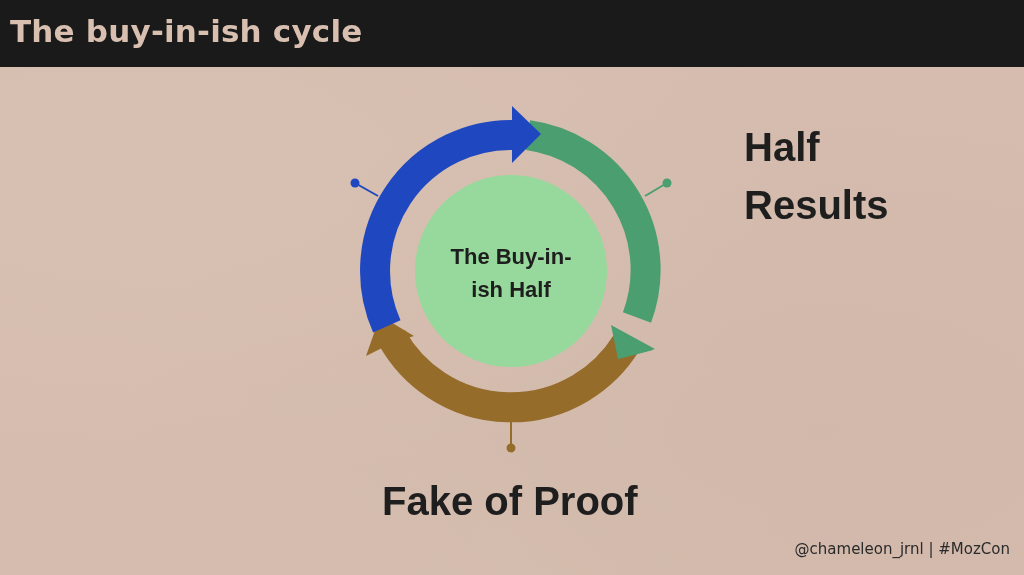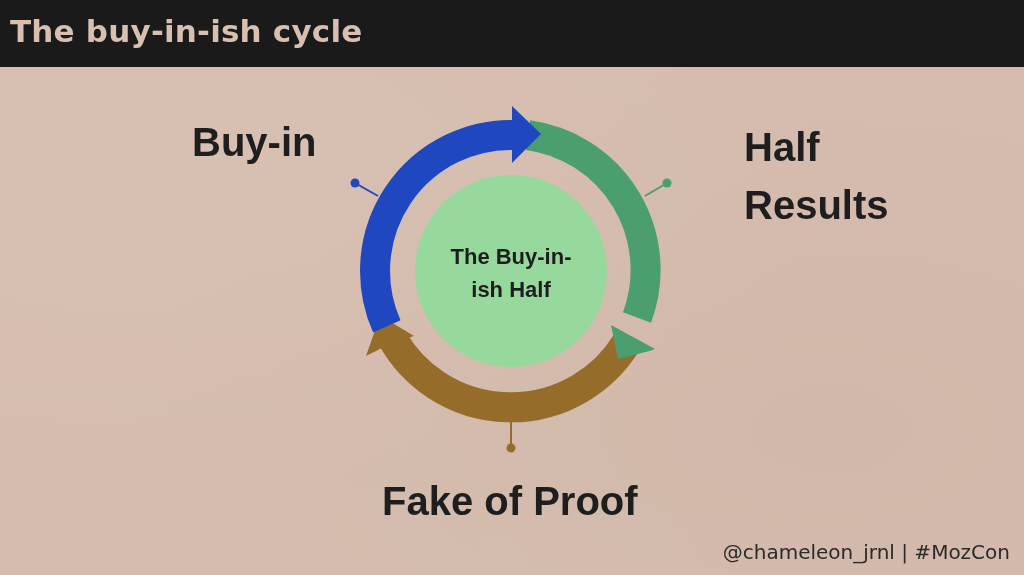--- a/index.html
+++ b/index.html
@@ -34,21 +34,21 @@
   .label-fake { left: 192px; top: 113px; }
   .label-half { left: 712px; top: 118px; margin-left: 32px; }
   .label-lack { left: 382px; top: 472px; }
   .center-text {
     position: absolute; left: 430px; top: 240px; width: 162px;
     text-align: center; font-family: "Liberation Sans", sans-serif;
     font-weight: bold; font-size: 22px; line-height: 33px; color: #1e1e1e;
   }
   .footer {
     position: absolute; right: 14px; top: 540px;
-    font-family: "DejaVu Sans", sans-serif; font-size: 20px; color: #2a2a2a;
+    font-family: "DejaVu Sans", sans-serif; font-size: 15px; color: #2a2a2a;
     white-space: nowrap;
   }
   svg.diagram { position: absolute; left: 0; top: 0; }
 </style>
 </head>
 <body>
 
 <div class="bg-tex"></div>
 
 <div class="header">
@@ -85,21 +85,20 @@
     <circle cx="355" cy="183" r="4.5" fill="#1f48c0"></circle>
   </g>
 </svg>
 
 <div class="center-text">
   <div>The Buy-in-</div>
   <div>ish Half</div>
 </div>
 
 <div class="label label-fake">
-  <div>Buy-in</div>
 </div>
 
 <div class="label label-half">
   <div>Half</div>
   <div>Results</div>
 </div>
 
 <div class="label label-lack">
   <div>Fake of Proof</div>
 </div>

